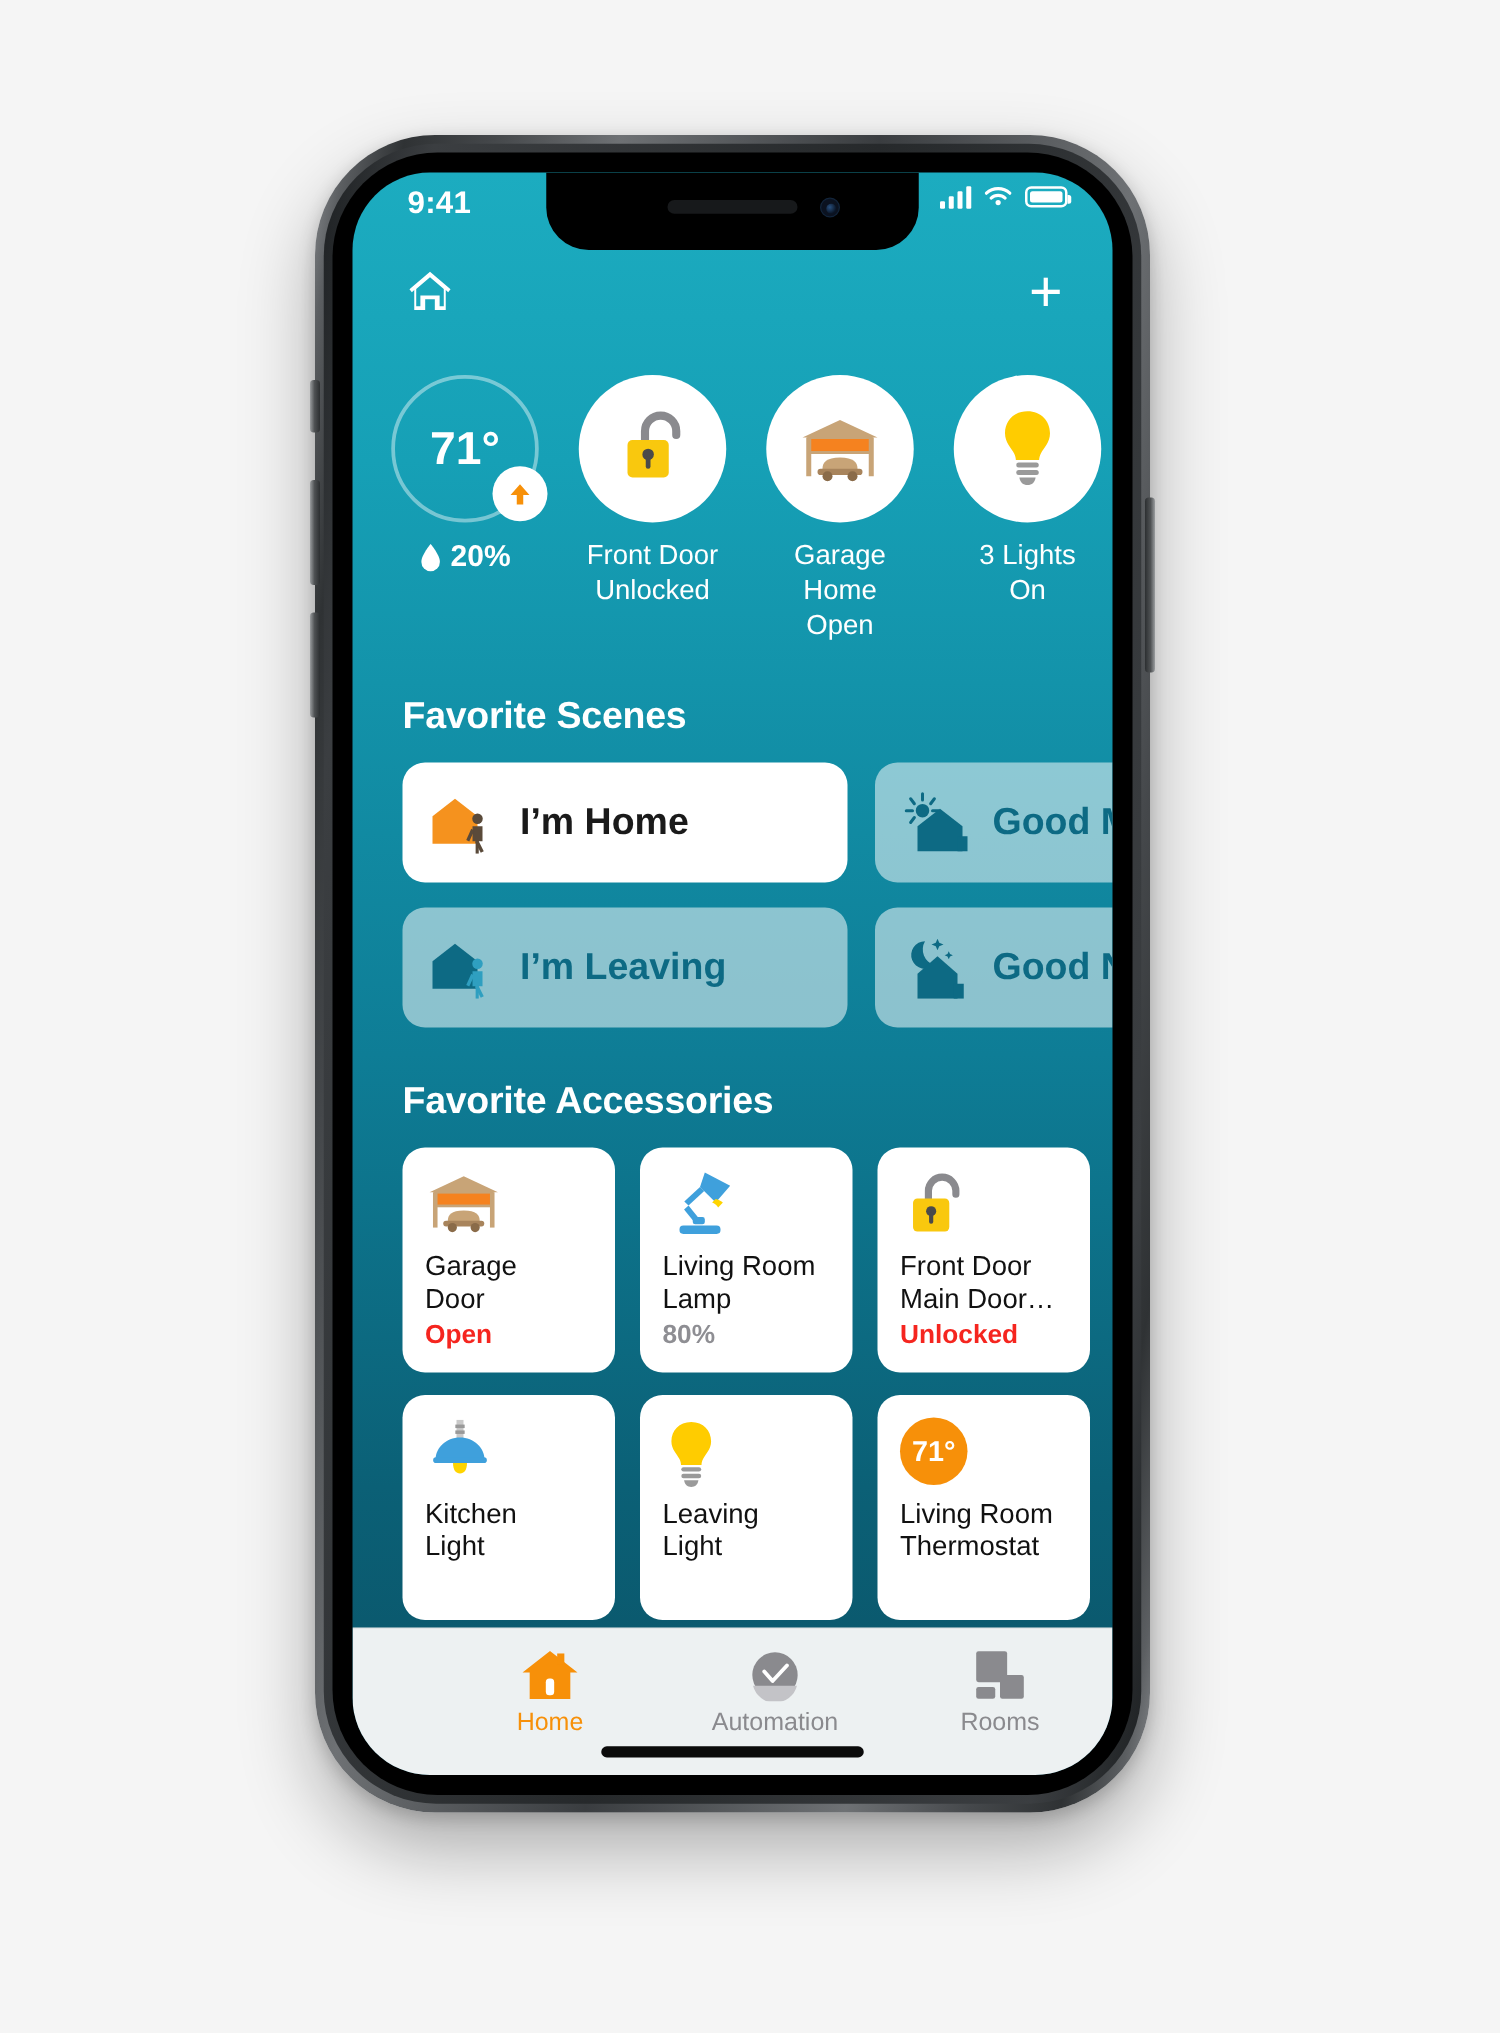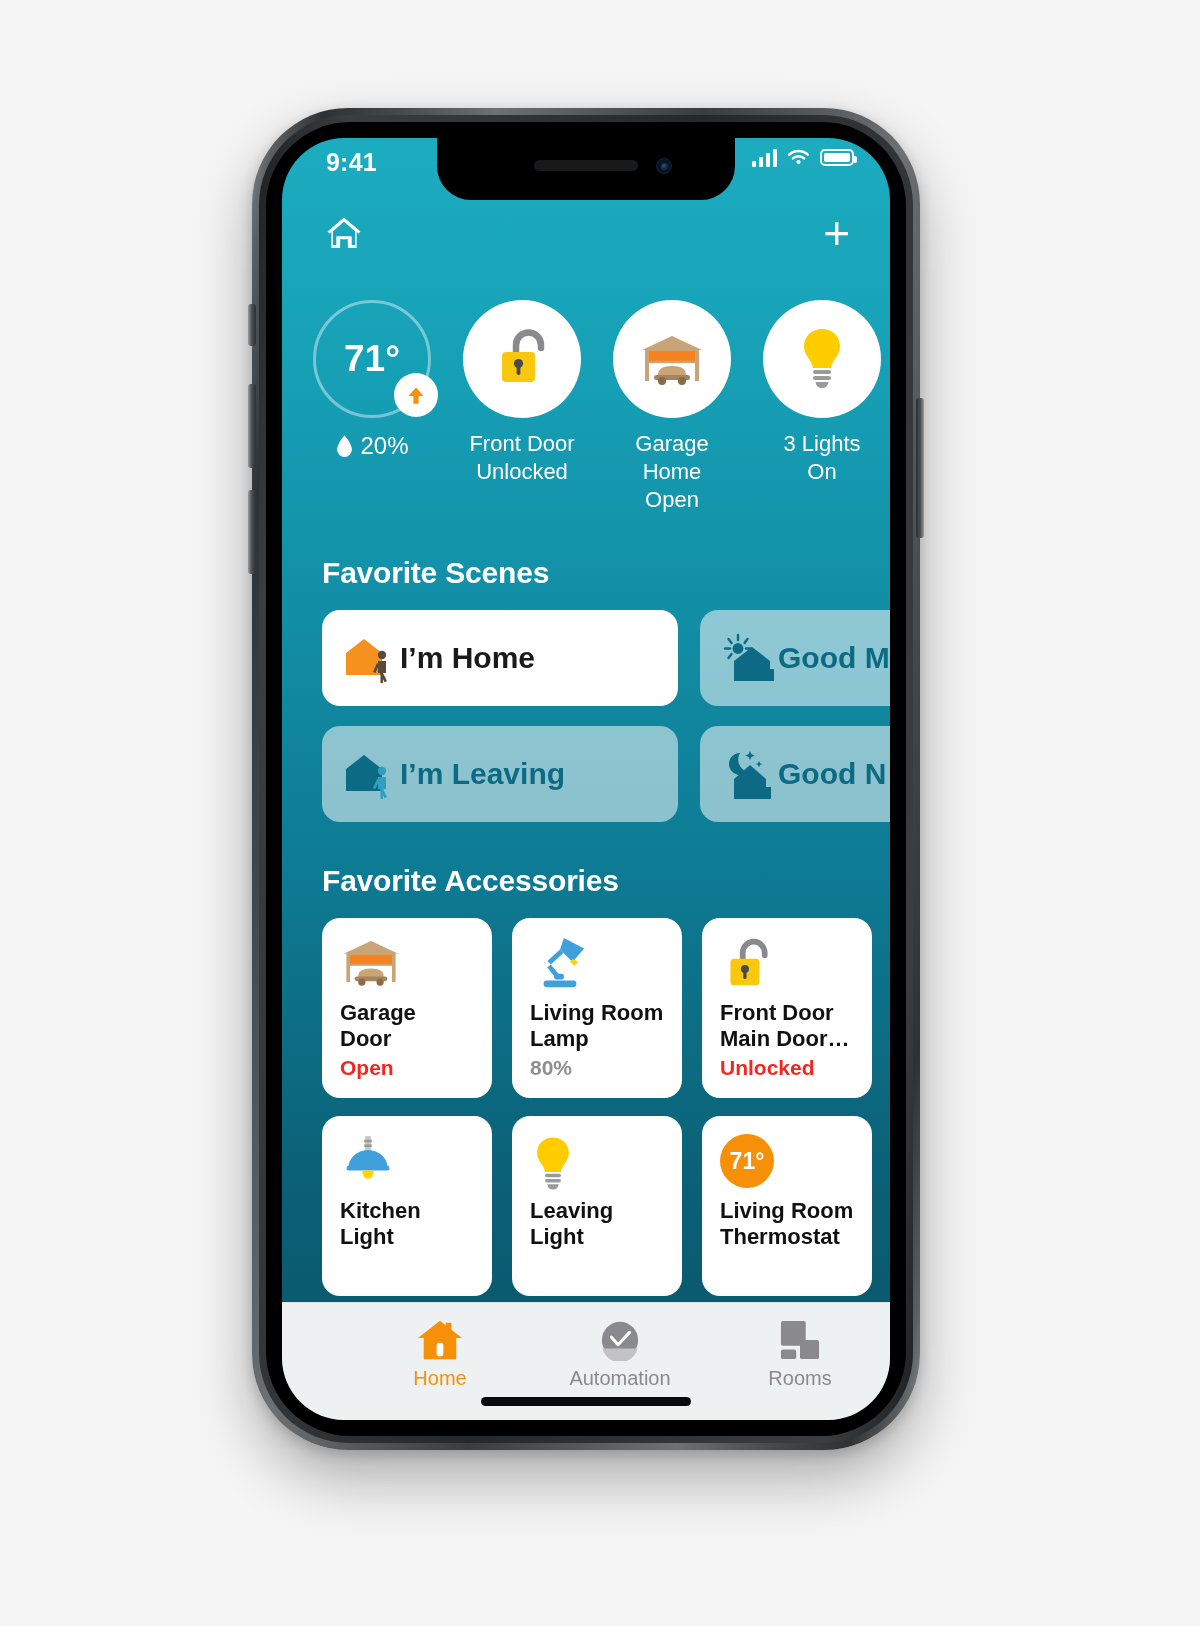--- a/index.html
+++ b/index.html
@@ -140,37 +140,37 @@
     position:absolute; right: -10px; bottom: -2px;
     width: 44px; height: 44px; border-radius: 50%;
     background: #fff; display:flex;align-items:center;justify-content:center;
   }
   .dial-badge svg { width: 26px; height: 26px; }
   .status-label {
     color:#fff; font-size: 22px; line-height: 1.28; margin-top: 12px;
     font-weight: 400;
   }
   .humid { display:flex; align-items:center; justify-content:center; gap:6px;
-           color:#fff; font-size:24px; margin-top:14px;}
+           color:#fff; font-size:24px; margin-top:14px;font-weight:bold;}
 
   
   .section-title {
     color:#fff; font-size: 30px; font-weight: bold;
     padding: 0 0 0 40px; margin-top: 42px; letter-spacing:-.2px;
   }
 
   .scene-grid {
     display: grid;
     grid-template-columns: 356px 356px;
     gap: 20px 22px;
     padding: 20px 0 0 40px;
   }
   .scene-tile {
     height: 96px; border-radius: 18px;
-    display:flex; align-items:center; 
+    display:flex; align-items:center; gap: 16px;
     padding-left: 22px;
     overflow: hidden;
   }
   .scene-tile.active { background:#fff; }
   .scene-tile.dim    { background: rgba(255,255,255,.52); }
   .scene-name { font-size: 30px; font-weight: bold; white-space: nowrap; }
   .scene-tile.active .scene-name { color:#1a1a1a; }
   .scene-tile.dim .scene-name    { color:#0d6a84; }
   .scene-ico { width: 56px; height: 50px; flex:0 0 56px; }
 
@@ -181,21 +181,21 @@
     gap: 18px 20px;
     padding: 20px 0 0 40px;
   }
   .acc-card {
     background:#fff; border-radius: 18px;
     height: 180px; padding: 18px 16px 0 18px;
     display:flex; flex-direction: column;
   }
   .acc-ico { height: 62px; display:flex; align-items:flex-start; }
   .acc-name {
-    font-size: 22px; font-weight: bold; color:#111; line-height:1.18;
+    font-size: 22px; font-weight: normal; color:#111; line-height:1.18;
     margin-top: 2px;
   }
   .acc-state { font-size: 21px; margin-top: 4px; font-weight: bold; }
   .acc-state.pct   { color:#8e8e93; }
   .acc-state.alert { color:#f5251f; }
   .temp-pill {
     width: 54px; height: 54px; border-radius: 50%; background:#F79009;
     color:#fff; font-size:23px; font-weight:bold;
     display:flex;align-items:center;justify-content:center;
   }

